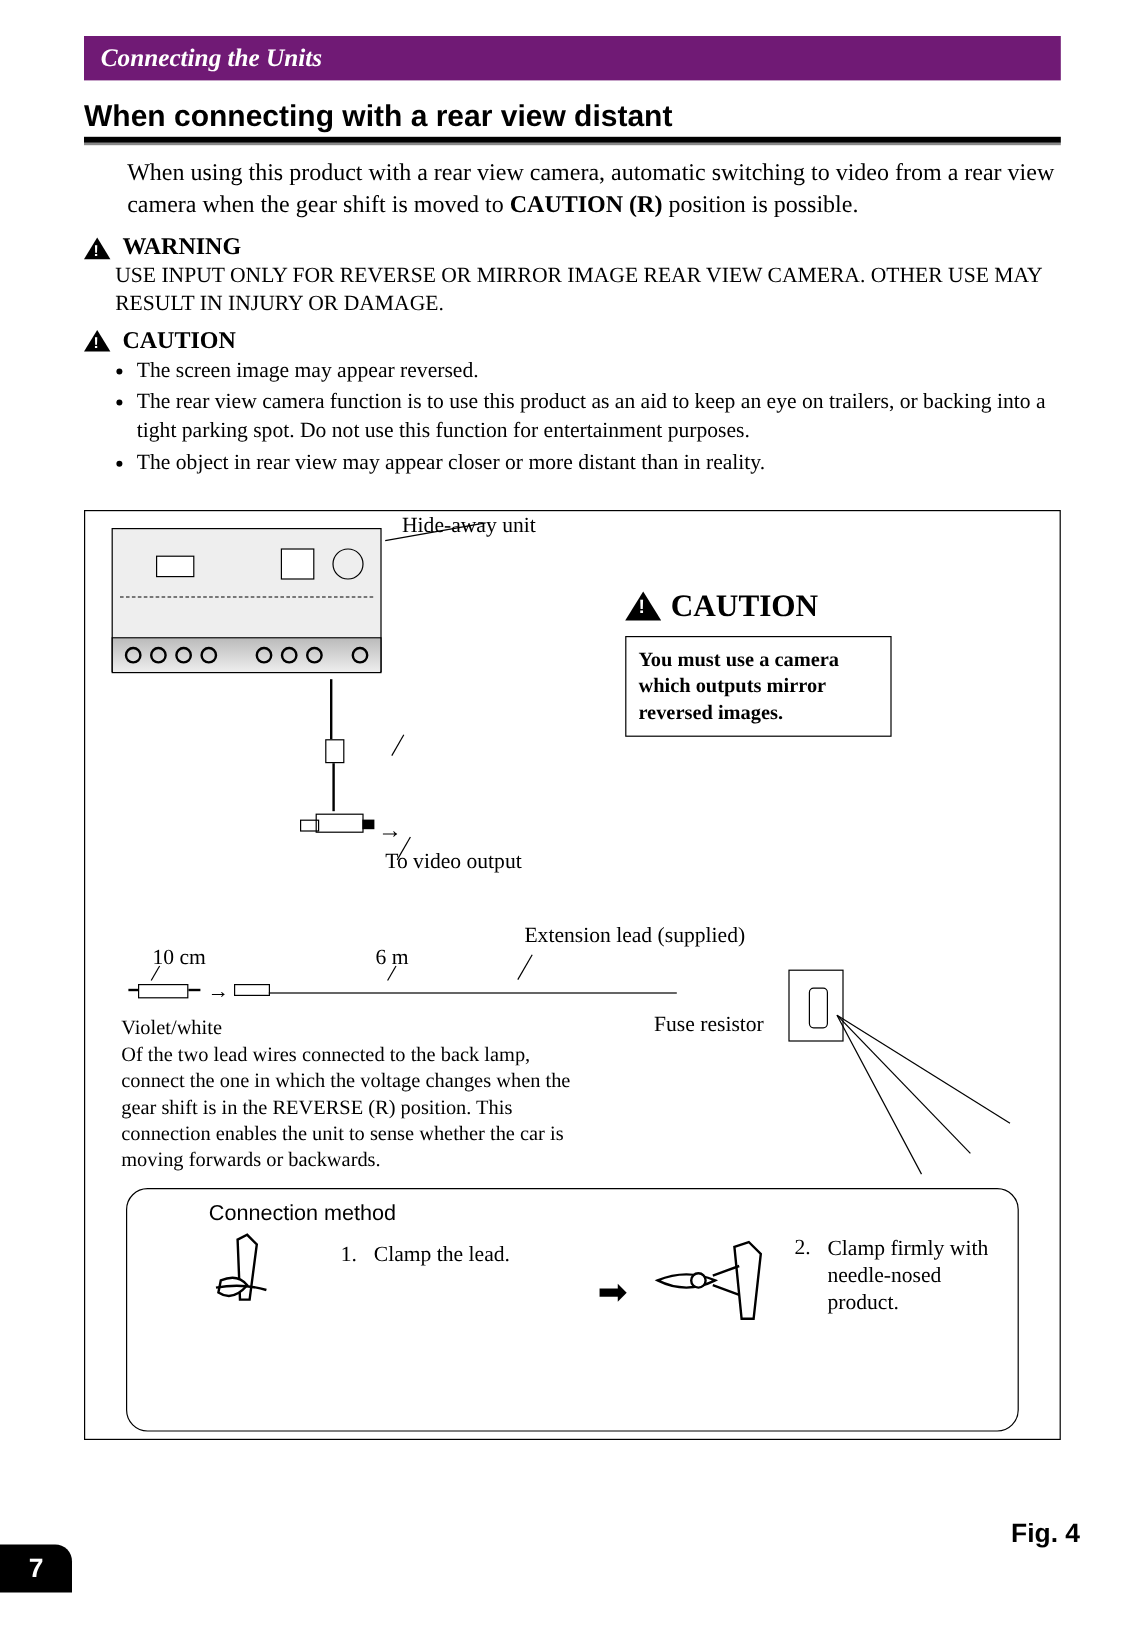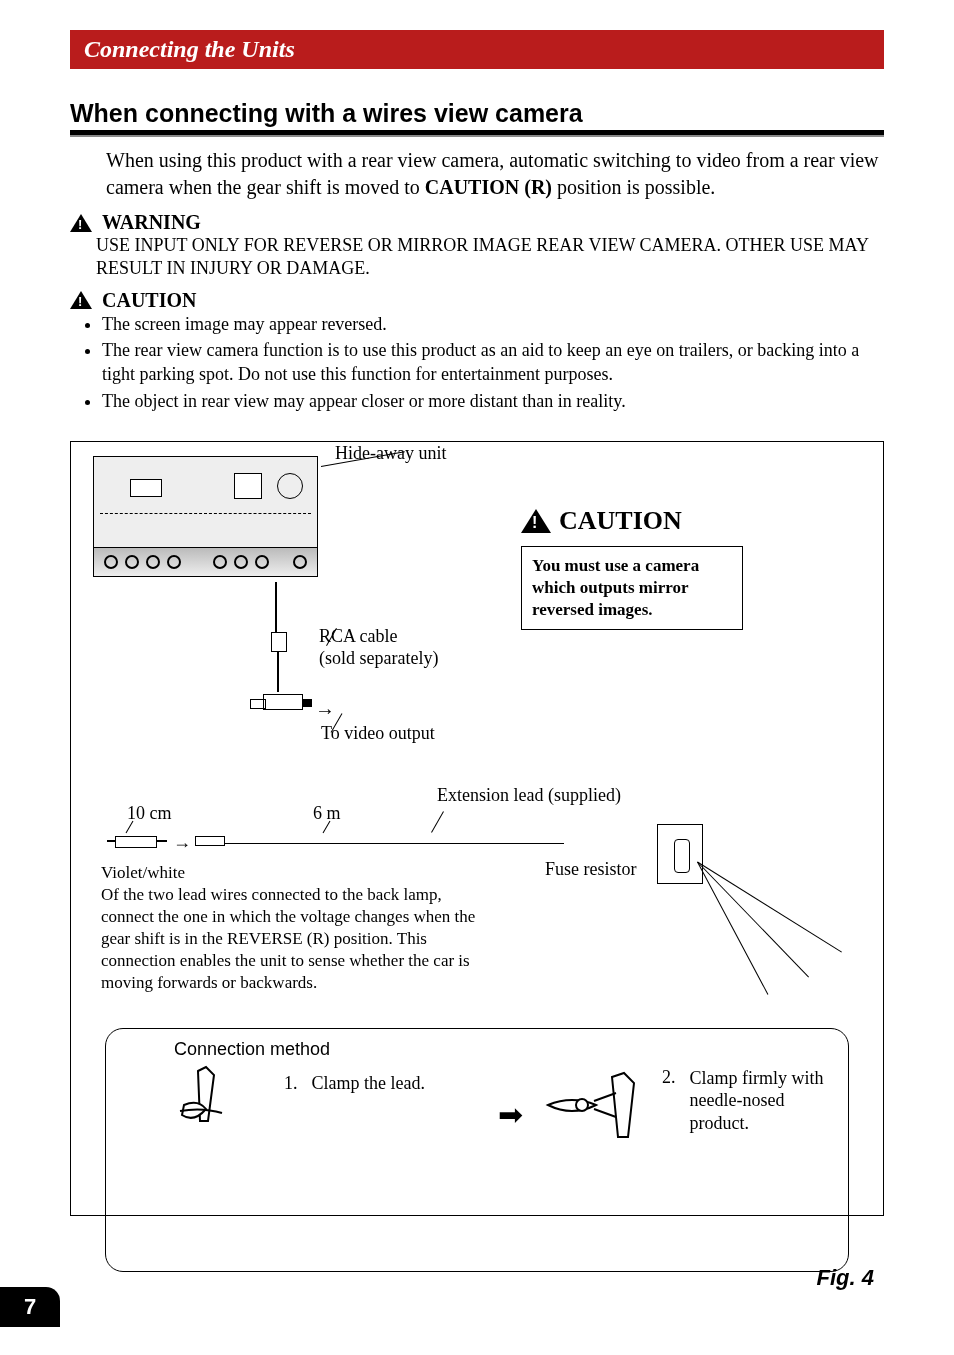--- a/index.html
+++ b/index.html
@@ -6,27 +6,27 @@
   body {
     font-family: "Times New Roman", Times, serif;
     width: 954px;
     height: 1355px;
     background: #fff;
     color: #000;
     position: relative;
     padding: 30px 70px 0 70px;
   }
   .banner {
-    background: #b91c1c;
+    background: #701a75;
     color: #fff;
     font-style: italic;
     font-weight: bold;
-    font-size: 24px;
+    font-size: 21px;
     padding: 6px 14px;
-    margin-bottom: 30px;
+    margin-bottom: 16px;
   }
   .section-title {
     font-family: Arial, Helvetica, sans-serif;
     font-weight: bold;
     font-size: 25px;
     border-bottom: 5px solid #000;
     position: relative;
     padding-bottom: 2px;
     margin-bottom: 12px;
   }
@@ -66,21 +66,21 @@
   }
   .warn-label, .caution-label { font-weight: bold; font-size: 20px; }
   .warn-body {
     margin-left: 26px;
     font-size: 18px;
     line-height: 1.3;
     margin-bottom: 8px;
   }
   ul.bullets {
     list-style: disc;
-    margin-left: 32px;
+    margin-left: 44px;
     font-size: 18px;
     line-height: 1.35;
   }
   ul.bullets li { margin-bottom: 2px; }
   .diagram {
     border: 1px solid #000;
     margin-top: 28px;
     position: relative;
     height: 775px;
     font-size: 18px;
@@ -147,59 +147,59 @@
   .fuse-box::before { content:""; position:absolute; left:16px; top:14px; width:14px; height:32px; border:1px solid #000; border-radius:4px; }
   .fan { position:absolute; left:506px; top:440px; width:200px; height:110px; }
   .fan .l { position:absolute; width:1px; height:120px; background:#000; transform-origin: top center; }
   .fan .l1 { left:120px; top:-20px; transform:rotate(-58deg); height:170px;}
   .fan .l2 { left:120px; top:-20px; transform:rotate(-44deg); height:160px;}
   .fan .l3 { left:120px; top:-20px; transform:rotate(-28deg); height:150px;}
 
   .vw-block { position:absolute; left:30px; top:420px; width:390px; font-size:17px; line-height:1.3; }
 
   .method-box {
-    position:absolute; left:34px; right:34px; top:586px;
+    position:absolute; left:34px; right:34px; top:564px;
     border:1px solid #000; border-radius:18px;
-    height:244px; padding:12px 22px 10px 64px;
+    height:203px; padding:12px 22px 10px 64px;
     font-size:18px;
   }
   .method-title { font-family: Arial, sans-serif; font-size:18px; position:absolute; left:68px; top:10px; }
   .m-step { position:absolute; display:flex; gap:14px; }
   .m1 { left:178px; top:44px; }
   .m2 { left:556px; top:38px; width:180px; }
   .m2 .txt { line-height:1.25; }
   .clamp-svg { width:62px; height:70px; }
   .clamp2-svg { width:110px; height:70px; }
   .big-arrow { position:absolute; left:392px; top:68px; font-size:30px; }
   .clamp-left { position:absolute; left:72px; top:36px; }
   .clamp-mid { position:absolute; left:436px; top:42px; }
   .note-block { position:absolute; left:68px; top:126px; font-size:18px; line-height:1.3; }
   .note-block .nb { font-weight:bold; }
   .note-block ul { list-style: disc; margin-left:18px; }
 
   .fig-label {
-    position:absolute; right:80px; bottom:64px;
+    position:absolute; right:54px; bottom:64px;
     font-family: Arial, Helvetica, sans-serif;
-    font-weight:bold; font-size:22px;font-style:italic;
+    font-weight:bold; font-size:22px;
   }
   .page-tab {
     position:absolute; left:0; bottom:28px;
     width:60px; height:40px;
     background:#000; color:#fff;
     font-family: Arial, sans-serif; font-weight:bold; font-size:22px;
     display:flex; align-items:center; justify-content:center;
     border-top-right-radius:14px;
   }
 </style>
 </head>
 <body>
 
 <div class="banner">Connecting the Units</div>
 
-<div class="section-title">When connecting with a wires view camera</div>
+<div class="section-title">When connecting with a rear view distant</div>
 
 <p class="intro">
   <span>When using this product with a rear view camera, automatic switching to video from a rear view camera when the gear shift is moved to </span><b>CAUTION (R)</b><span> position is possible.</span>
 </p>
 
 <div class="warn-line">
   <div class="tri"></div>
   <div class="warn-label">WARNING</div>
 </div>
 <p class="warn-body">USE INPUT ONLY FOR REVERSE OR MIRROR IMAGE REAR VIEW CAMERA. OTHER USE MAY RESULT IN INJURY OR DAMAGE.</p>
@@ -236,24 +236,20 @@
   <div class="hideaway-line"></div>
   <div class="lbl" style="left:264px; top:0px;">Hide-away unit</div>
 
   <div class="rca-plug"></div>
   <div class="rca-plug-tip"></div>
   <div class="rca-cord"></div>
   <div class="jack"></div>
   <div class="arrow-r">→</div>
 
   <div class="rca-lead1"></div>
-  <div class="lbl" style="left:248px; top:183px;">
-    <span>RCA cable</span><br>
-    <span>(sold separately)</span>
-  </div>
   <div class="tov-lead"></div>
   <div class="lbl" style="left:250px; top:280px;">To video output</div>
 
 
   <div class="caution-box-header">
     <div class="tri"></div>
     <div class="cap">CAUTION</div>
   </div>
   <div class="caution-box">You must use a camera which outputs mirror reversed images.</div>
 

